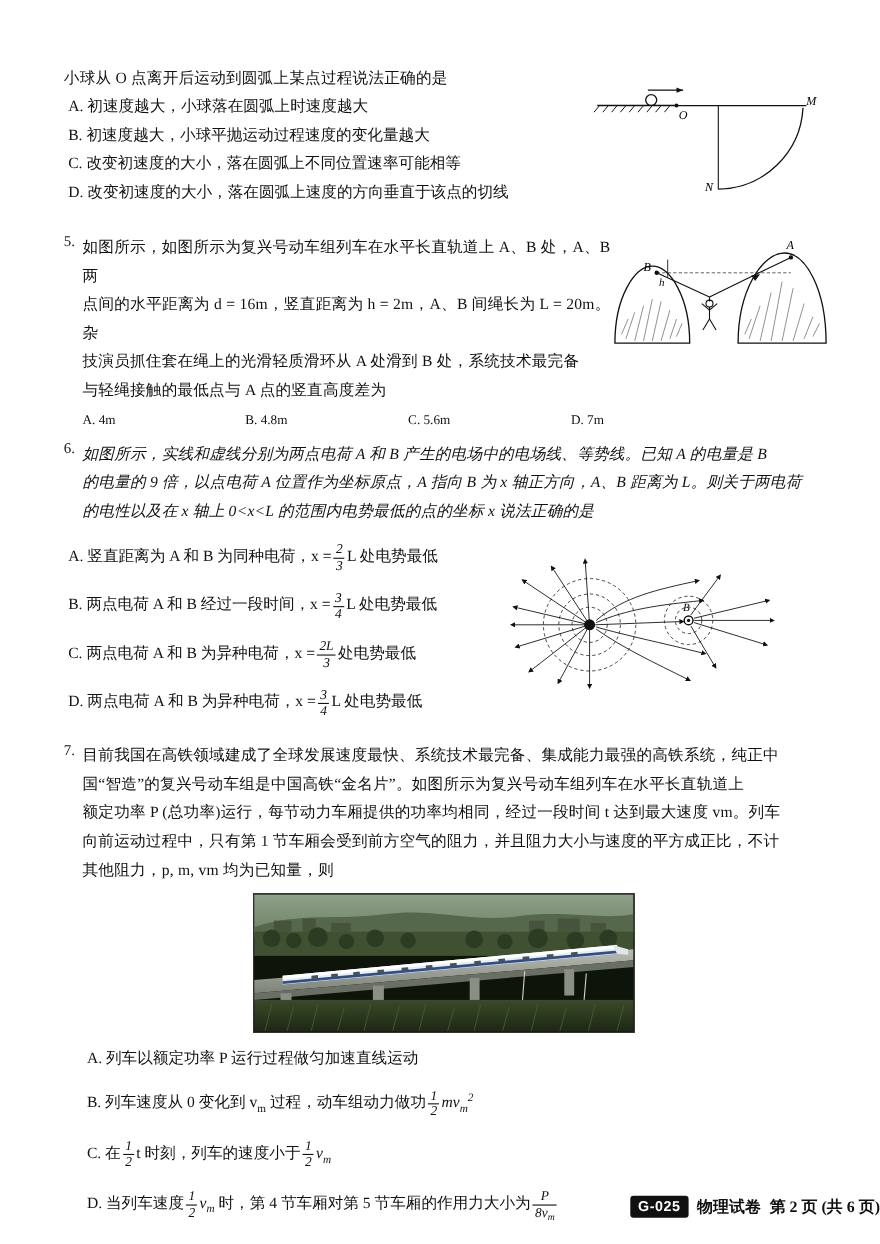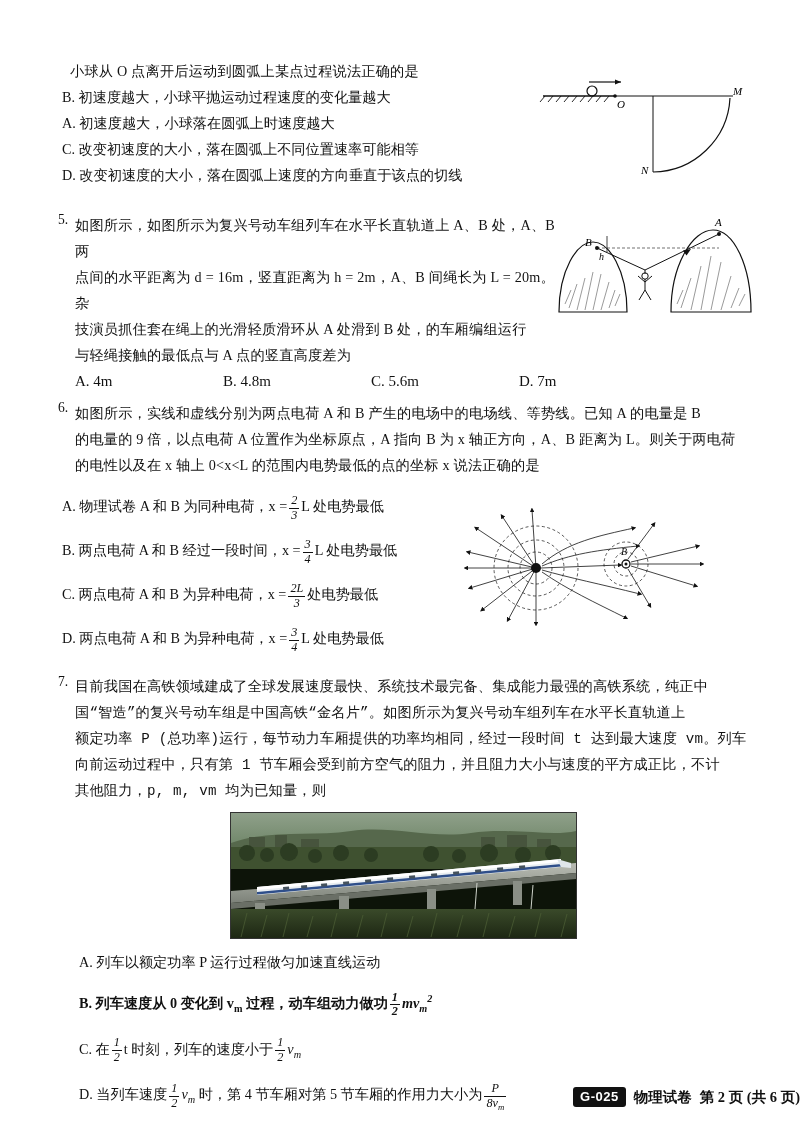--- a/index.html
+++ b/index.html
@@ -60,21 +60,21 @@
   }
   .frac .num { display: block; padding: 0 2px; }
   .frac .den { display: block; border-top: 1px solid #111; padding: 0 2px; }
 
   .sup { font-size: 0.72em; vertical-align: super; }
   .sub { font-size: 0.72em; vertical-align: sub; }
 
   
   .opt-row {
     display: flex;
-    font-size: 15px;
+    font-size: 12px;
     line-height: 26px;
     padding-left: 4px;
     gap: 32px;
   }
   .opt-row > span { width: 25%; }
 
   
   .fig {
     position: absolute;
   }
@@ -128,23 +128,23 @@
   .footer-bold { font-weight: bold; }
 </style>
 </head>
 <body>
 
 <div class="page">
 
   <div class="content">
 
     <div class="q-block" style="min-height:150px;">
-      <div class="line" style="width:520px;margin-left:12px;">小球从 O 点离开后运动到圆弧上某点过程说法正确的是</div>
+      <div class="line" style="width:520px;">小球从 O 点离开后运动到圆弧上某点过程说法正确的是</div>
+      <div class="opt" style="width:520px;">A. 初速度越大，小球落在圆弧上时速度越大</div>
       <div class="opt" style="width:540px;">B. 初速度越大，小球平抛运动过程速度的变化量越大</div>
-      <div class="opt" style="width:520px;">A. 初速度越大，小球落在圆弧上时速度越大</div>
       <div class="opt" style="width:560px;">C. 改变初速度的大小，落在圆弧上不同位置速率可能相等</div>
       <div class="opt" style="width:600px;">D. 改变初速度的大小，落在圆弧上速度的方向垂直于该点的切线</div>
 
       <div class="fig" id="fig-q4">
         <svg width="215" height="110" viewBox="0 0 215 110">
 
           <line x1="6" y1="28" x2="78" y2="28" stroke="#111" stroke-width="1.4"></line>
           <g stroke="#111" stroke-width="0.9">
             <line x1="8" y1="28" x2="3" y2="34"></line>
             <line x1="16" y1="28" x2="11" y2="34"></line>
@@ -175,21 +175,21 @@
         </svg>
       </div>
     </div>
 
     <div class="q-block" style="min-height:135px; margin-top:4px;">
       <div style="display:flex;">
         <div class="qnum" style="width:17px; flex:none;">5.</div>
         <div style="width:480px;">
           <div class="line">如图所示，如图所示为复兴号动车组列车在水平长直轨道上 A、B 处，A、B 两</div>
           <div class="line">点间的水平距离为 d = 16m，竖直距离为 h = 2m，A、B 间绳长为 L = 20m。杂</div>
-          <div class="line">技演员抓住套在绳上的光滑轻质滑环从 A 处滑到 B 处，的车厢编组运行</div>
+          <div class="line">技演员抓住套在绳上的光滑轻质滑环从 A 处滑到 B 处，系统技术最完备</div>
           <div class="line" style="width:600px;">与轻绳接触的最低点与 A 点的竖直高度差为</div>
         </div>
       </div>
       <div class="opt-row" style="width:560px; padding-left:17px;">
         <span>A. 4m</span>
         <span>B. 4.8m</span>
         <span>C. 5.6m</span>
         <span>D. 7m</span>
       </div>
 
@@ -243,31 +243,31 @@
           <line x1="104" y1="78" x2="110" y2="88" stroke="#111" stroke-width="1"></line>
 
           <line x1="56" y1="36" x2="178" y2="36" stroke="#111" stroke-width="0.6" stroke-dasharray="3,2"></line>
         </svg>
       </div>
     </div>
 
     <div class="q-block" style="margin-top:6px;">
       <div style="display:flex;">
         <div class="qnum" style="width:17px; flex:none;">6.</div>
-        <div style="width:672px;">
+        <div style="width:672px;font-style:italic;">
           <div class="line">如图所示，实线和虚线分别为两点电荷 A 和 B 产生的电场中的电场线、等势线。已知 A 的电量是 B</div>
           <div class="line">的电量的 9 倍，以点电荷 A 位置作为坐标原点，A 指向 B 为 x 轴正方向，A、B 距离为 L。则关于两电荷</div>
           <div class="line">的电性以及在 x 轴上 0&lt;x&lt;L 的范围内电势最低的点的坐标 x 说法正确的是</div>
         </div>
       </div>
 
       <div style="position:relative; min-height:180px; margin-top:6px;">
         <div style="width:360px;">
           <div class="opt" style="line-height:44px;">
-            <span>A. 物理试卷 A 和 B 为同种电荷，x =</span><span class="frac"><span class="num">2</span><span class="den">3</span></span><span>L 处电势最低</span>
+            <span>A. 竖直距离为 A 和 B 为同种电荷，x =</span><span class="frac"><span class="num">2</span><span class="den">3</span></span><span>L 处电势最低</span>
           </div>
           <div class="opt" style="line-height:44px;">
             <span>B. 两点电荷 A 和 B 经过一段时间，x =</span><span class="frac"><span class="num">3</span><span class="den">4</span></span><span>L 处电势最低</span>
           </div>
           <div class="opt" style="line-height:44px;">
             <span>C. 两点电荷 A 和 B 为异种电荷，x =</span><span class="frac"><span class="num">2L</span><span class="den">3</span></span><span>处电势最低</span>
           </div>
           <div class="opt" style="line-height:44px;">
             <span>D. 两点电荷 A 和 B 为异种电荷，x =</span><span class="frac"><span class="num">3</span><span class="den">4</span></span><span>L 处电势最低</span>
           </div>
@@ -323,21 +323,21 @@
               <circle cx="168" cy="62" r="22"></circle>
             </g>
           </svg>
         </div>
       </div>
     </div>
 
     <div class="q-block" style="margin-top:10px;">
       <div style="display:flex;">
         <div class="qnum" style="width:17px; flex:none;">7.</div>
-        <div style="width:672px;font-family:Liberation Mono, monospace;">
+        <div style="width:672px;">
           <div class="line">目前我国在高铁领域建成了全球发展速度最快、系统技术最完备、集成能力最强的高铁系统，纯正中</div>
           <div class="line">国“智造”的复兴号动车组是中国高铁“金名片”。如图所示为复兴号动车组列车在水平长直轨道上</div>
           <div class="line">额定功率 P (总功率)运行，每节动力车厢提供的功率均相同，经过一段时间 t 达到最大速度 vm。列车</div>
           <div class="line">向前运动过程中，只有第 1 节车厢会受到前方空气的阻力，并且阻力大小与速度的平方成正比，不计</div>
           <div class="line">其他阻力，p, m, vm 均为已知量，则</div>
         </div>
       </div>
 
       <div class="photo-wrap">
         <div class="photo">
@@ -440,21 +440,21 @@
             </g>
           </svg>
         </div>
       </div>
 
       <div style="padding-left:17px;">
         <div class="opt" style="line-height:34px;">
           <span>A. 列车以额定功率 P 运行过程做匀加速直线运动</span>
         </div>
 
-        <div class="opt" style="line-height:40px;font-weight:bold;">
+        <div class="opt" style="line-height:40px;">
           <span>B. 列车速度从 0 变化到 v</span><span class="sub">m</span><span> 过程，动车组动力做功</span><span class="frac"><span class="num">1</span><span class="den">2</span></span><span class="it">mv</span><span class="sub it">m</span><span class="sup it">2</span>
         </div>
 
         <div class="opt" style="line-height:40px;">
           <span>C. 在</span><span class="frac"><span class="num">1</span><span class="den">2</span></span><span>t 时刻，列车的速度小于</span><span class="frac"><span class="num">1</span><span class="den">2</span></span><span class="it">v</span><span class="sub it">m</span>
         </div>
 
         <div class="opt" style="line-height:40px;">
           <span>D. 当列车速度</span><span class="frac"><span class="num">1</span><span class="den">2</span></span><span class="it">v</span><span class="sub it">m</span><span> 时，第 4 节车厢对第 5 节车厢的作用力大小为</span><span class="frac"><span class="num">P</span><span class="den"><span>8v</span><span class="sub">m</span></span></span>
         </div>

